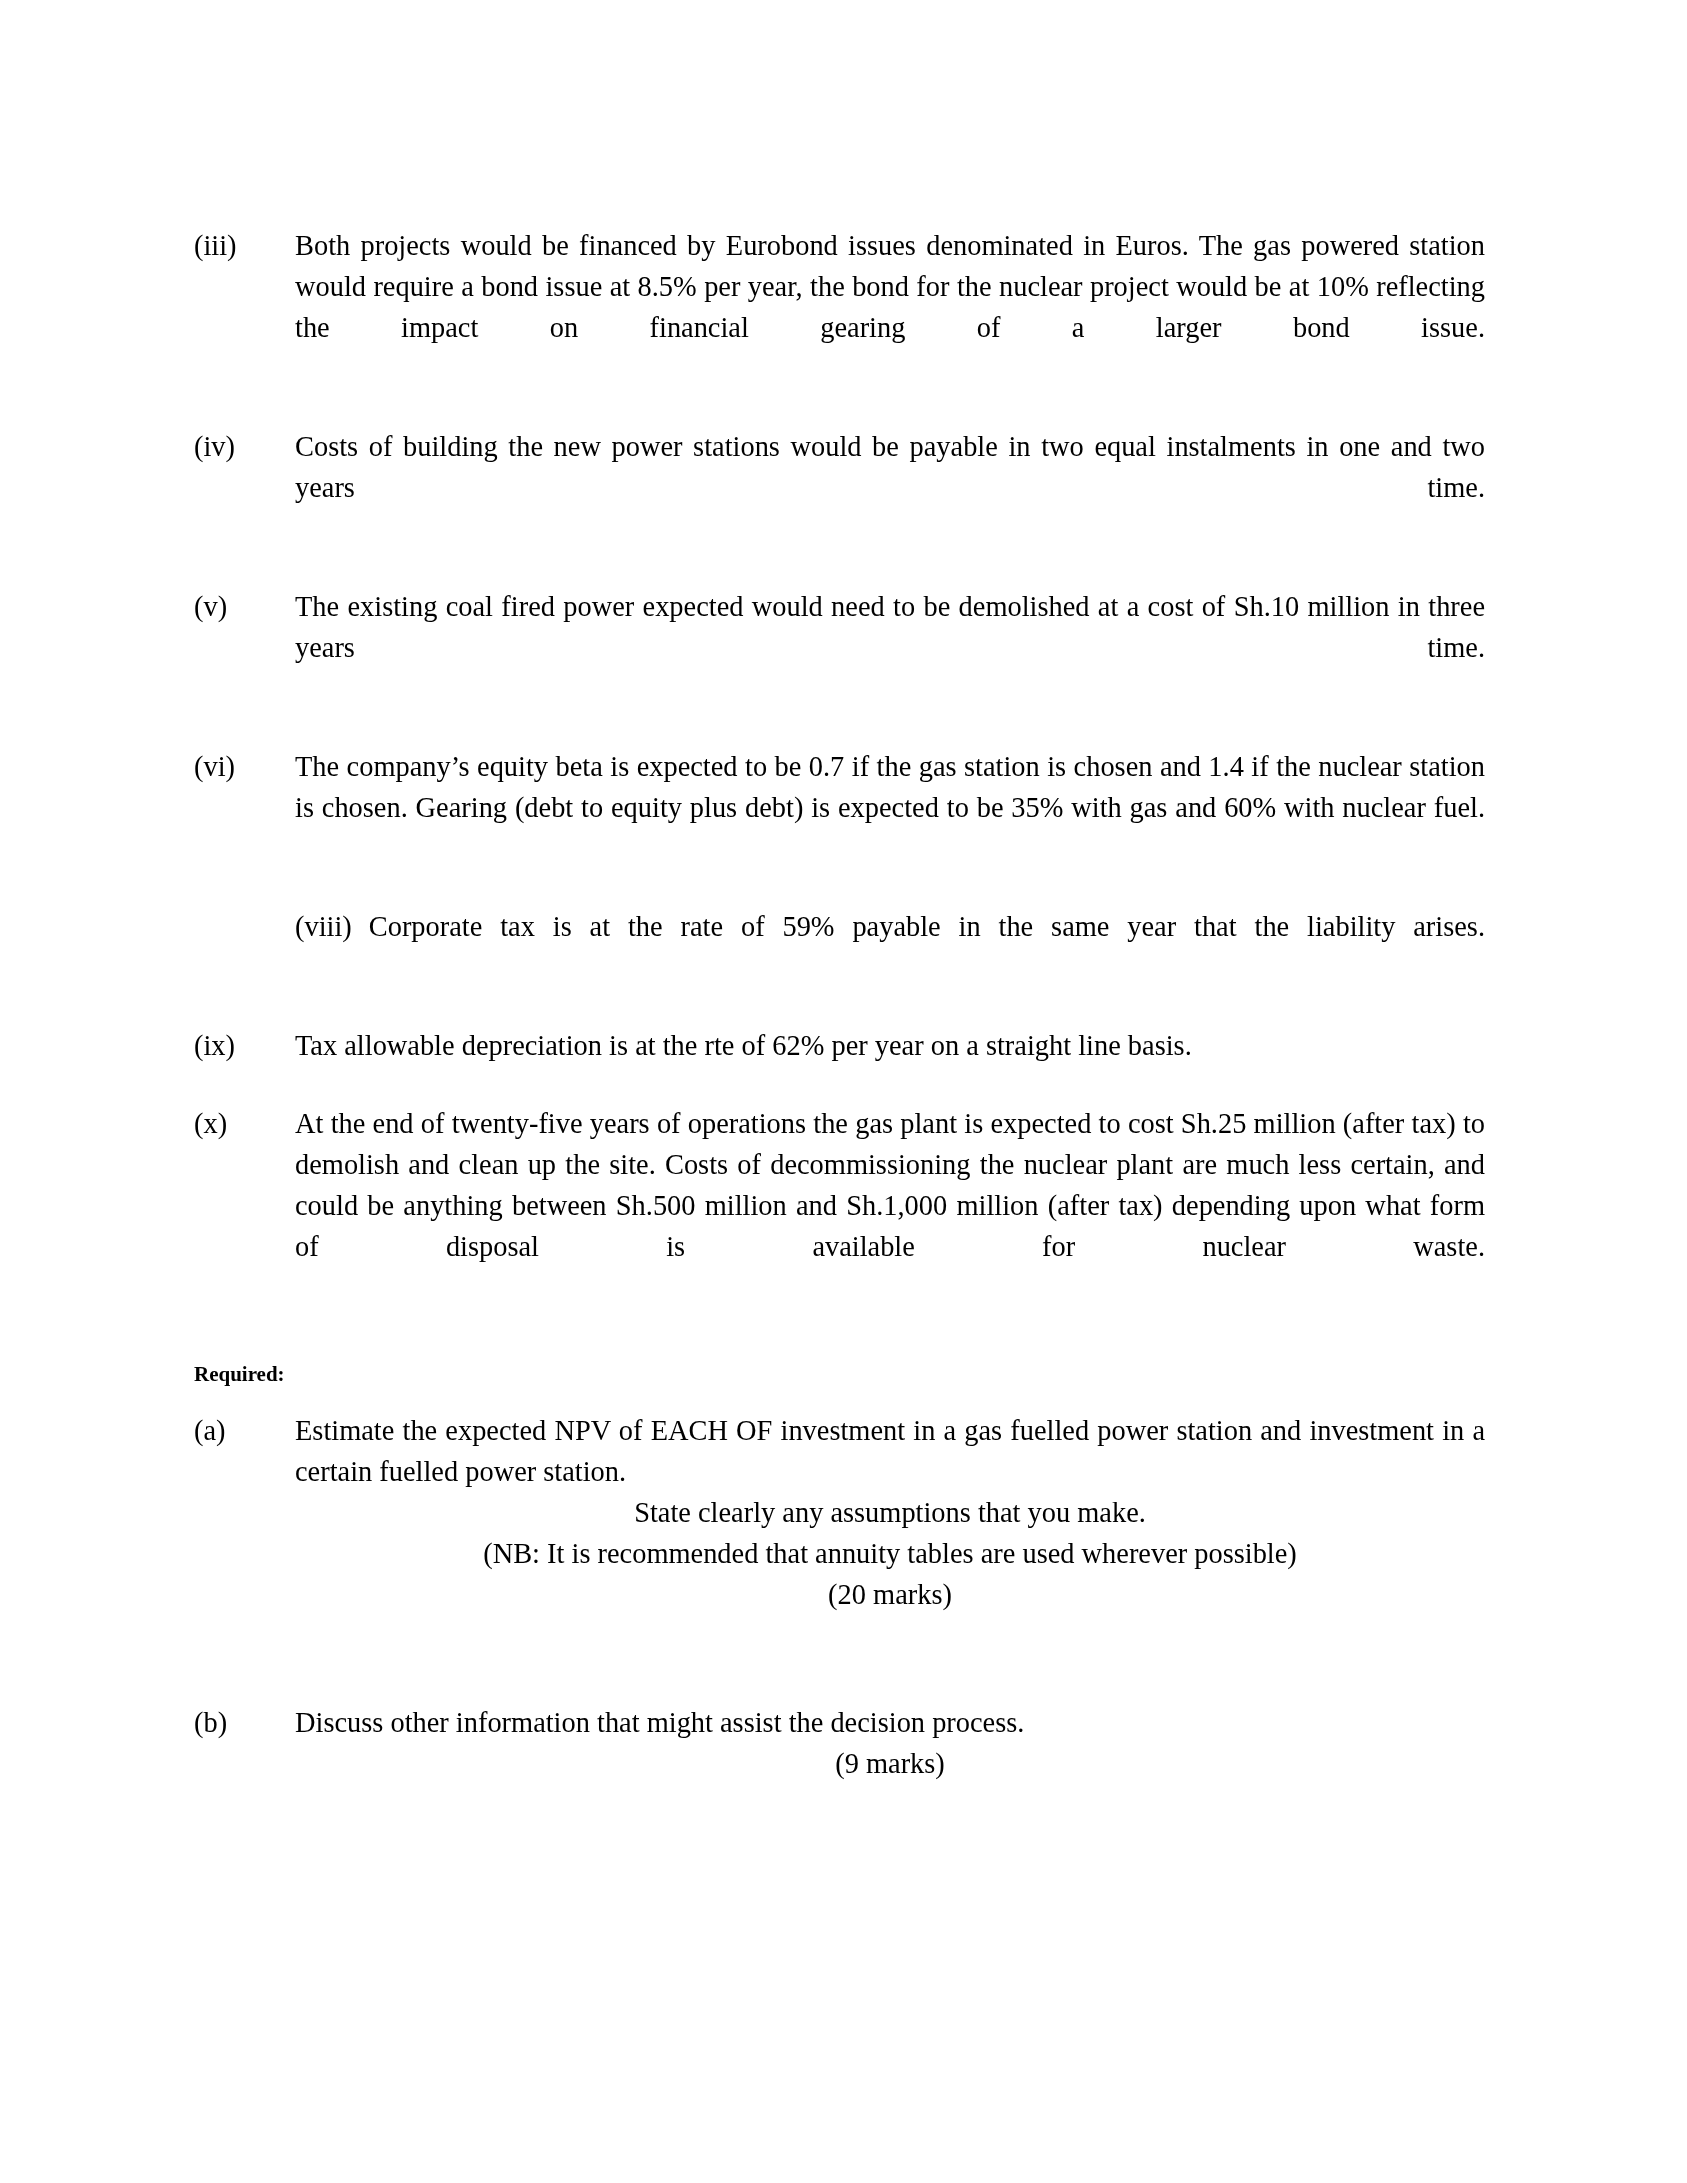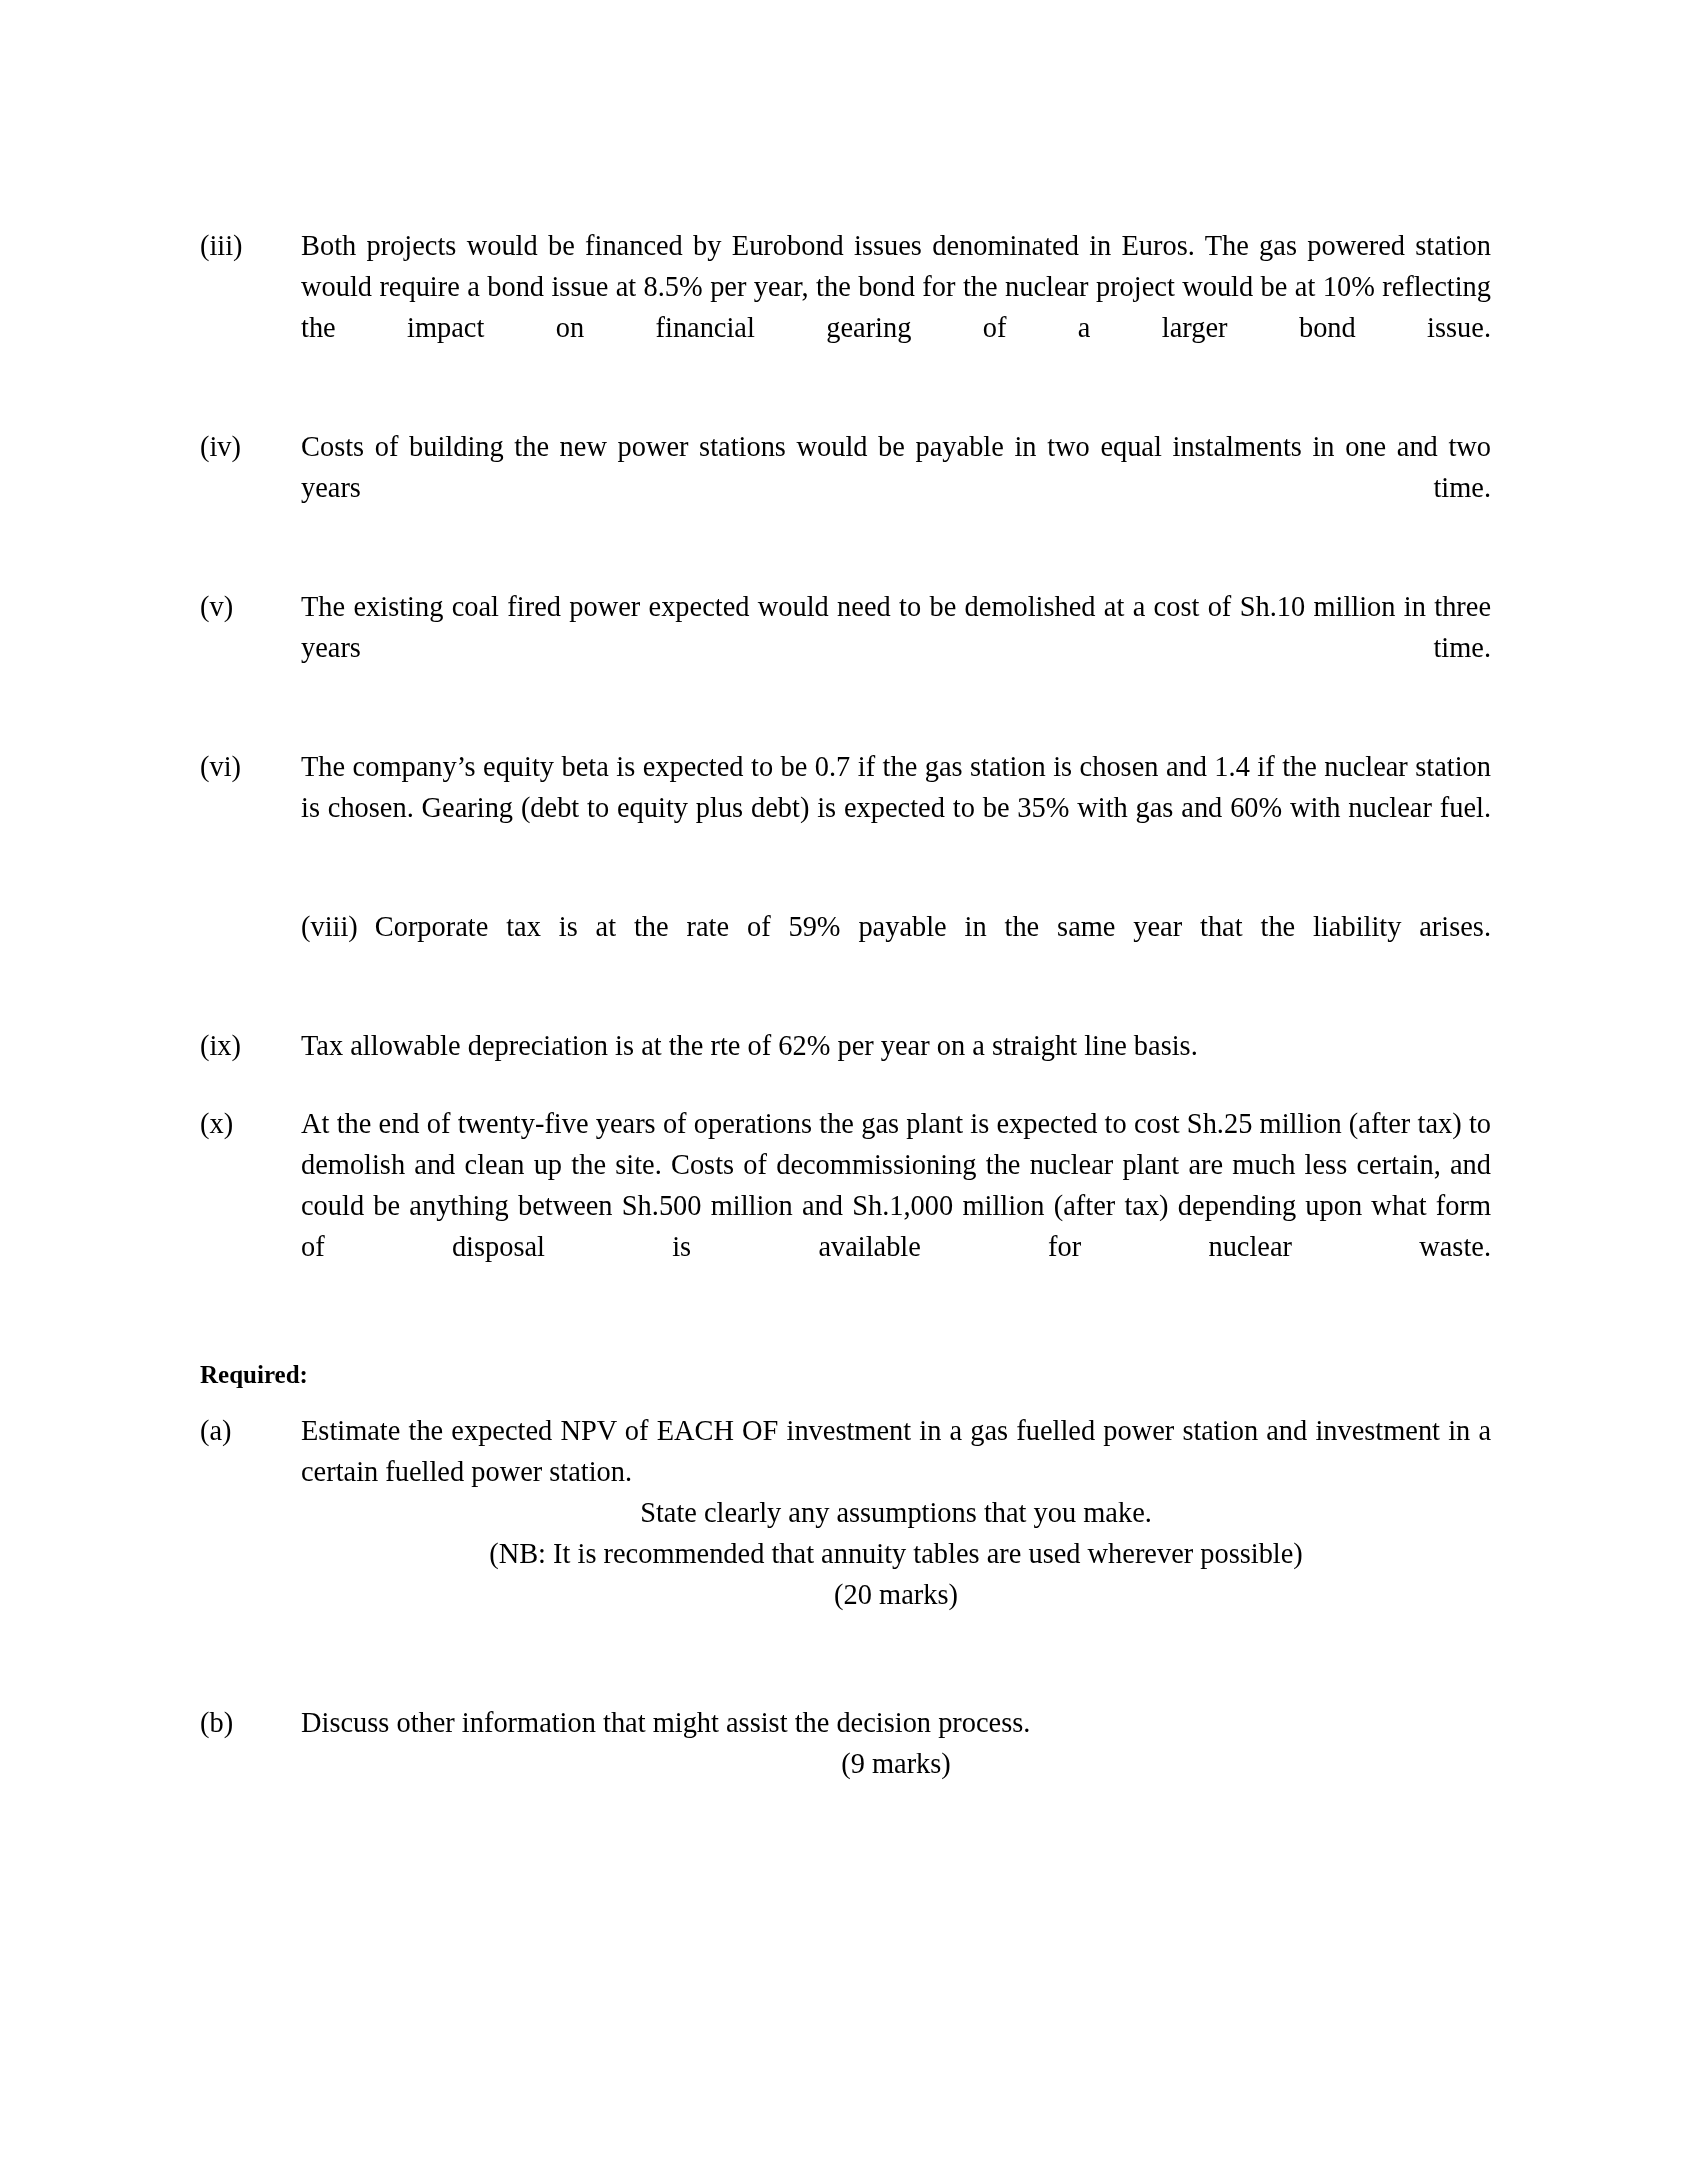--- a/index.html
+++ b/index.html
@@ -11,21 +11,21 @@
   .page {
     position: relative;
     width: 1687px;
     height: 2183px;
     background: #ffffff;
     box-sizing: border-box;
     overflow: hidden;
   }
   .content {
     position: absolute;
-    left: 200px;
+    left: 194px;
     top: 225px;
     width: 1291px;   
   }
 
   
   .item {
     display: block;
     position: relative;
     margin: 0 0 30px 0;
     padding-left: 101px;          
@@ -76,21 +76,21 @@
     content: "";
     display: inline-block;
     width: 100%;
   }
   .gap-md { margin-bottom: 37px; }
   .gap-lg { margin-bottom: 46px; }
 
   
   .required-heading {
     font-family: "Liberation Serif", "DejaVu Serif", serif;
-    font-size: 25px;
+    font-size: 21px;
     line-height: 41px;
     font-weight: bold;
     color: #000000;
     margin: 0 0 14.6px 0;
   }
 
   
   .subline {
     display: block;
     text-align: center;

